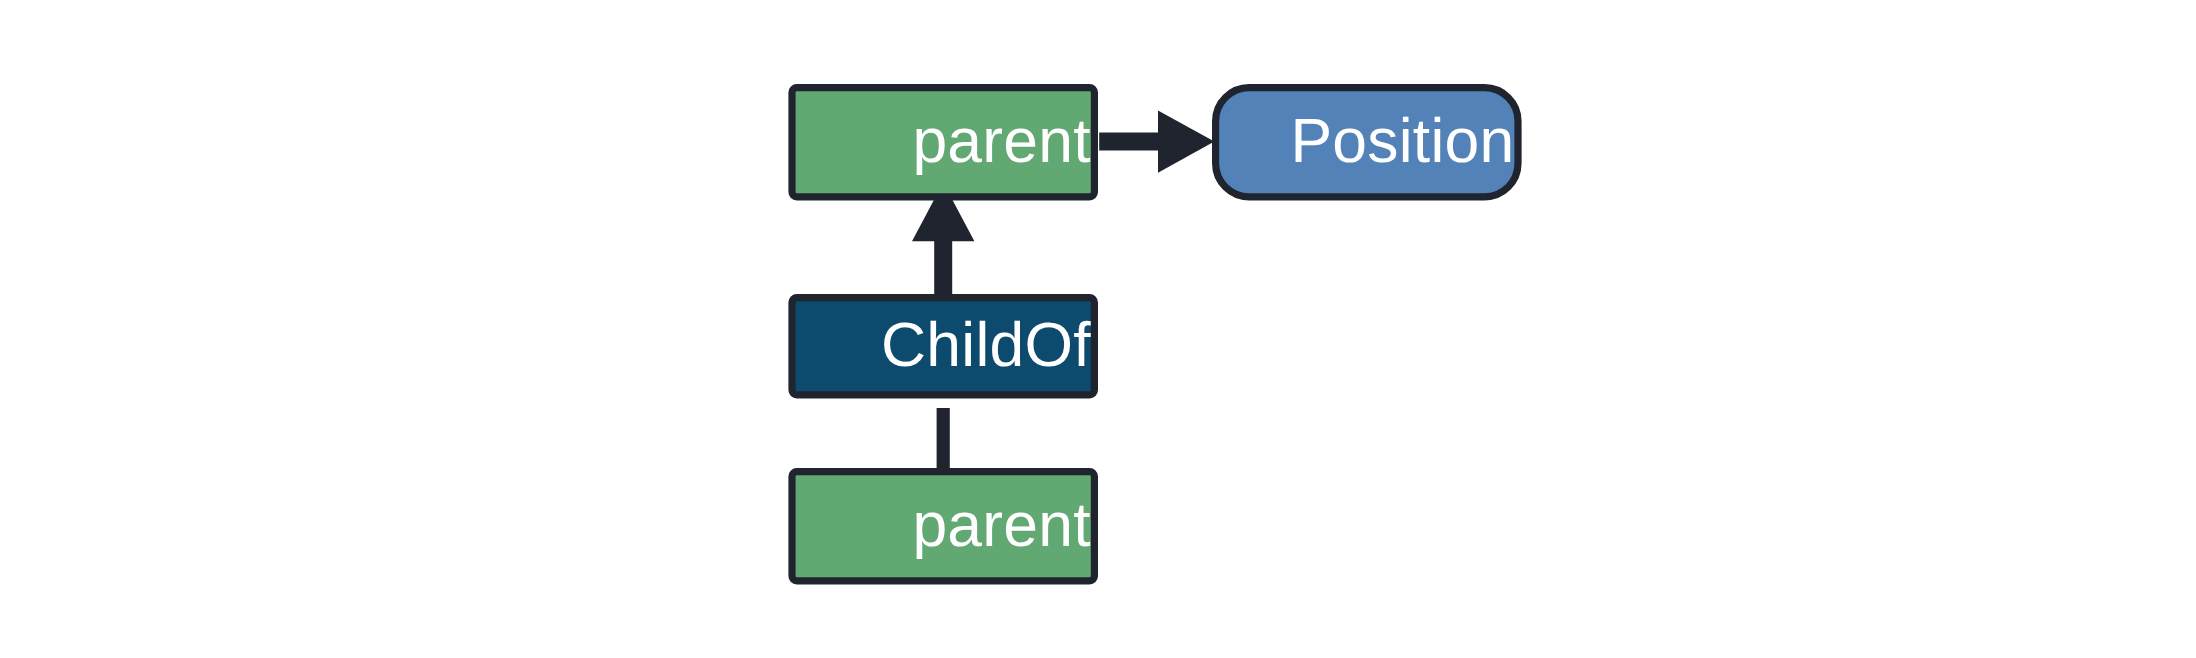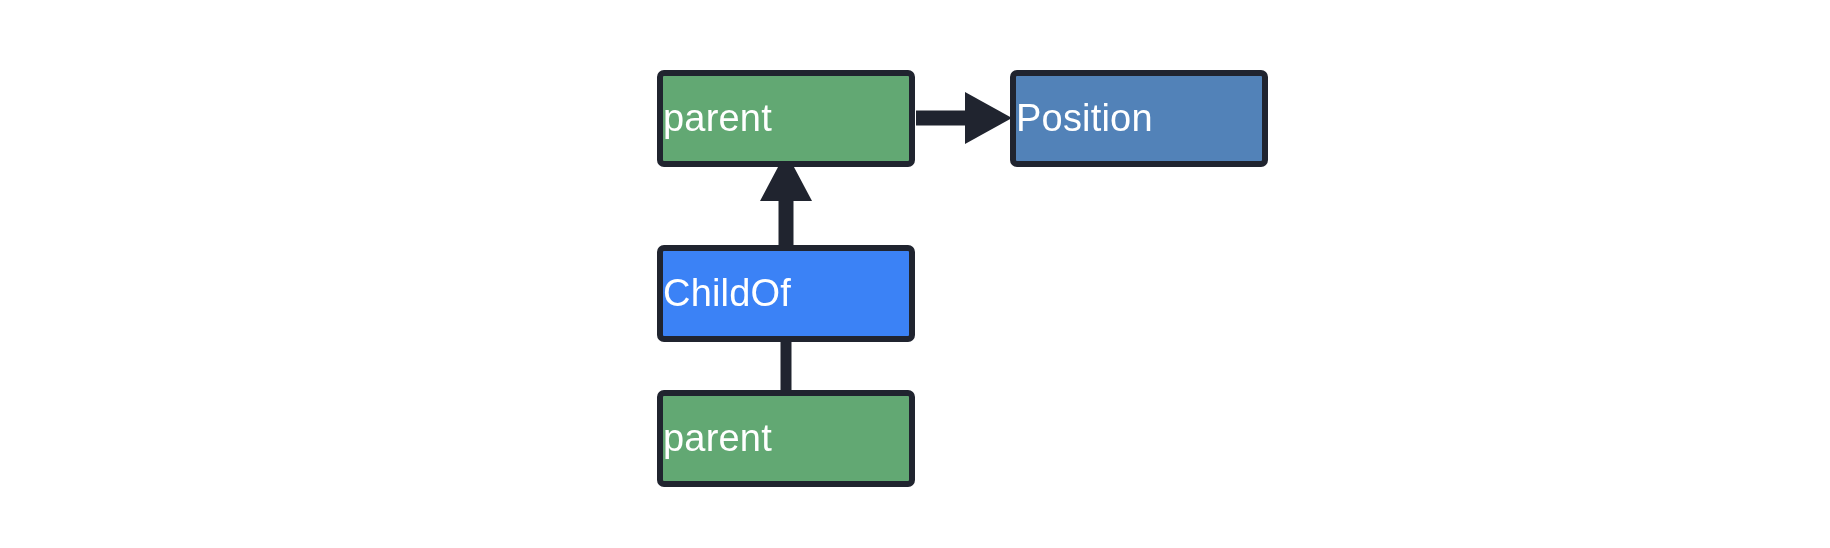--- a/index.html
+++ b/index.html
@@ -26,26 +26,26 @@
     top: 0;
     width: 1830px;
     height: 548px;
     pointer-events: none;
   }
   .node {
     position: absolute;
     box-sizing: border-box;
     display: flex;
     align-items: center;
-    justify-content: flex-start;
+    justify-content: flex-end;
     border-radius: 7px;
     border-style: solid;
     border-width: 6px;
     color: #ffffff;
-    font-size: 38px;
+    font-size: 52px;
     font-weight: 400;
     line-height: 1;
     letter-spacing: 0.2px;
     white-space: nowrap;
     z-index: 2;
   }
   .node-label {
     display: block;
     transform: translateY(-1px);
   }
@@ -69,25 +69,25 @@
 
     <g>
       <line x1="786" y1="391" x2="786" y2="340" stroke="#20242f" stroke-width="11"></line>
     </g>
   </svg>
 
   <div class="node" id="node-parent" style="left:657px; top:70px; width:258px; height:97px; background:#62a873; border-color:#20242f;">
     <span class="node-label">parent</span>
   </div>
 
-  <div class="node" id="node-position" style="left:1010px; top:70px; width:258px; height:97px; background:#5282b8; border-color:#20242f;">
+  <div class="node" id="node-position" style="left:1010px; top:70px; width:258px; height:97px; background:#5282b8; border-color:#20242f;border-radius:31px;">
     <span class="node-label">Position</span>
   </div>
 
-  <div class="node" id="node-childof" style="left:657px; top:245px; width:258px; height:97px; background:#3b82f6; border-color:#20242f;">
+  <div class="node" id="node-childof" style="left:657px; top:245px; width:258px; height:87px; background:#0c4a6e; border-color:#20242f;">
     <span class="node-label">ChildOf</span>
   </div>
 
   <div class="node" id="node-child" style="left:657px; top:390px; width:258px; height:97px; background:#62a873; border-color:#20242f;">
     <span class="node-label">parent</span>
   </div>
 
 </div>
 
 </body></html>

